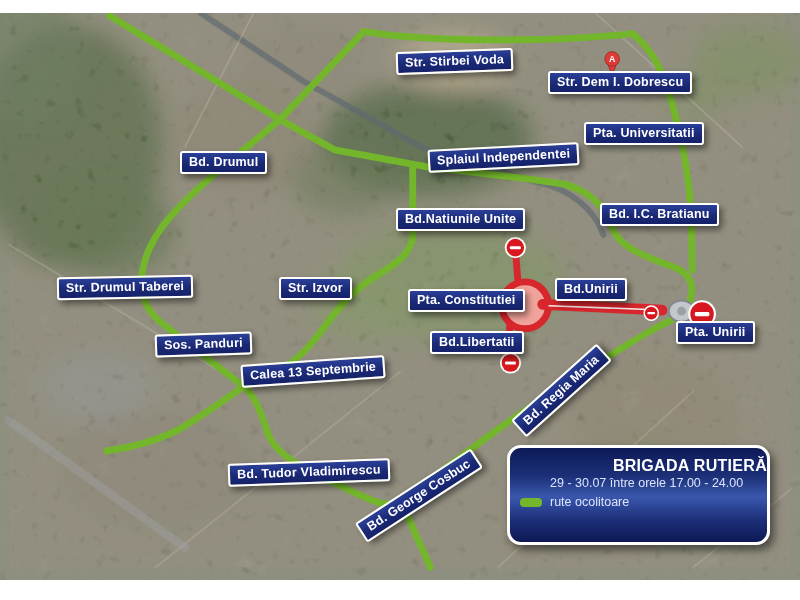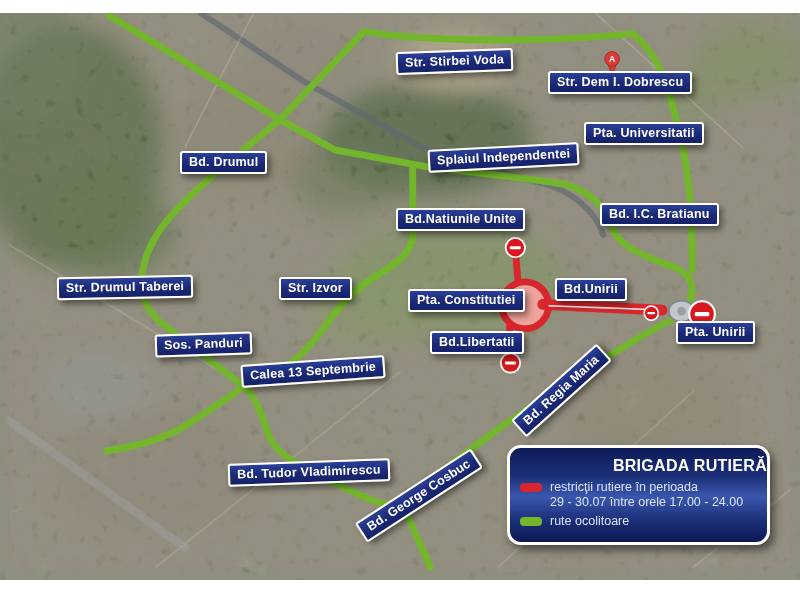--- a/index.html
+++ b/index.html
@@ -175,24 +175,20 @@
     <div class="street-label" style="left:155px;top:333px;transform:rotate(-2deg);">Sos. Panduri</div>
     <div class="street-label" style="left:430px;top:331px;">Bd.Libertatii</div>
     <div class="street-label" style="left:241px;top:360px;transform:rotate(-4deg);">Calea 13 Septembrie</div>
     <div class="street-label" style="left:504px;top:379px;transform:rotate(-42deg);">Bd. Regia Maria</div>
     <div class="street-label" style="left:228px;top:461px;transform:rotate(-2deg);">Bd. Tudor Vladimirescu</div>
     <div class="street-label" style="left:350px;top:484px;transform:rotate(-33deg);">Bd. George Cosbuc</div>
   </div>
 
   <div id="legend">
     <div class="title">BRIGADA RUTIERĂ</div>
-    <div class="row">
-      <span class="swatch red"></span>
-      <span class="txt">restricţii rutiere în perioada</span>
-    </div>
     <div class="row2">29 - 30.07 între orele 17.00 - 24.00</div>
     <div class="row">
       <span class="swatch green"></span>
       <span class="txt">rute ocolitoare</span>
     </div>
   </div>
 
 </div>
 
 </body></html>

